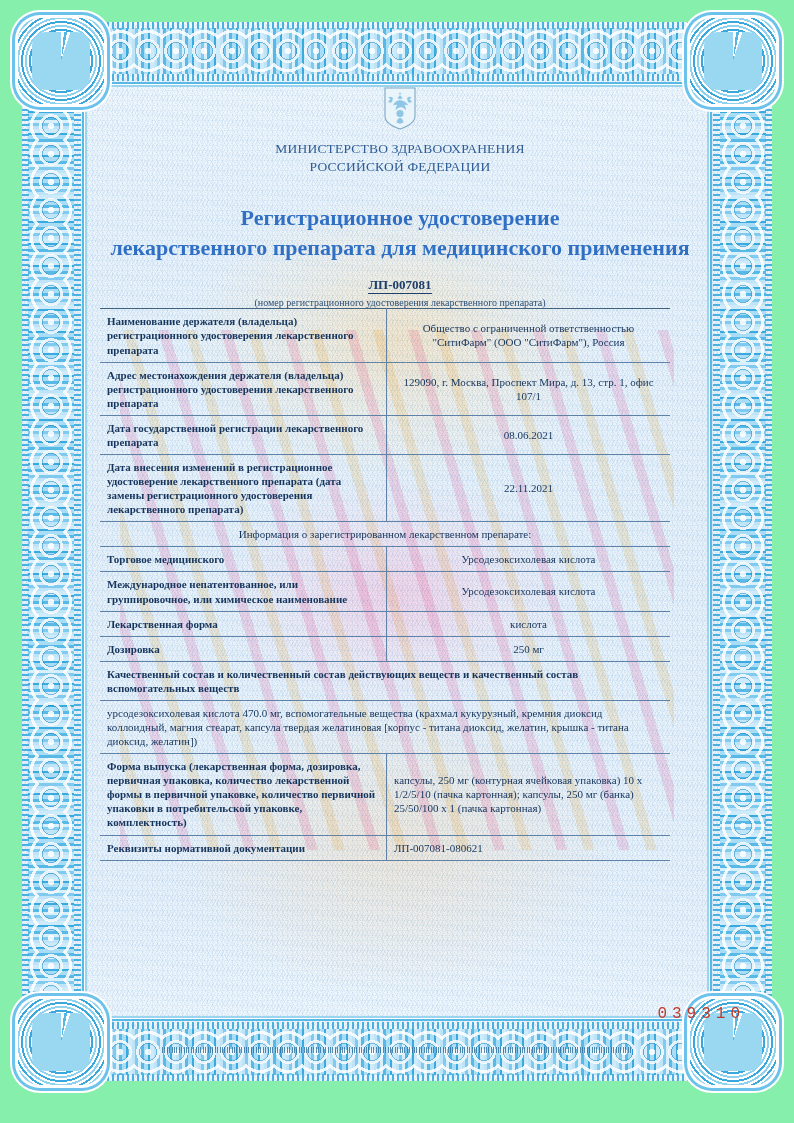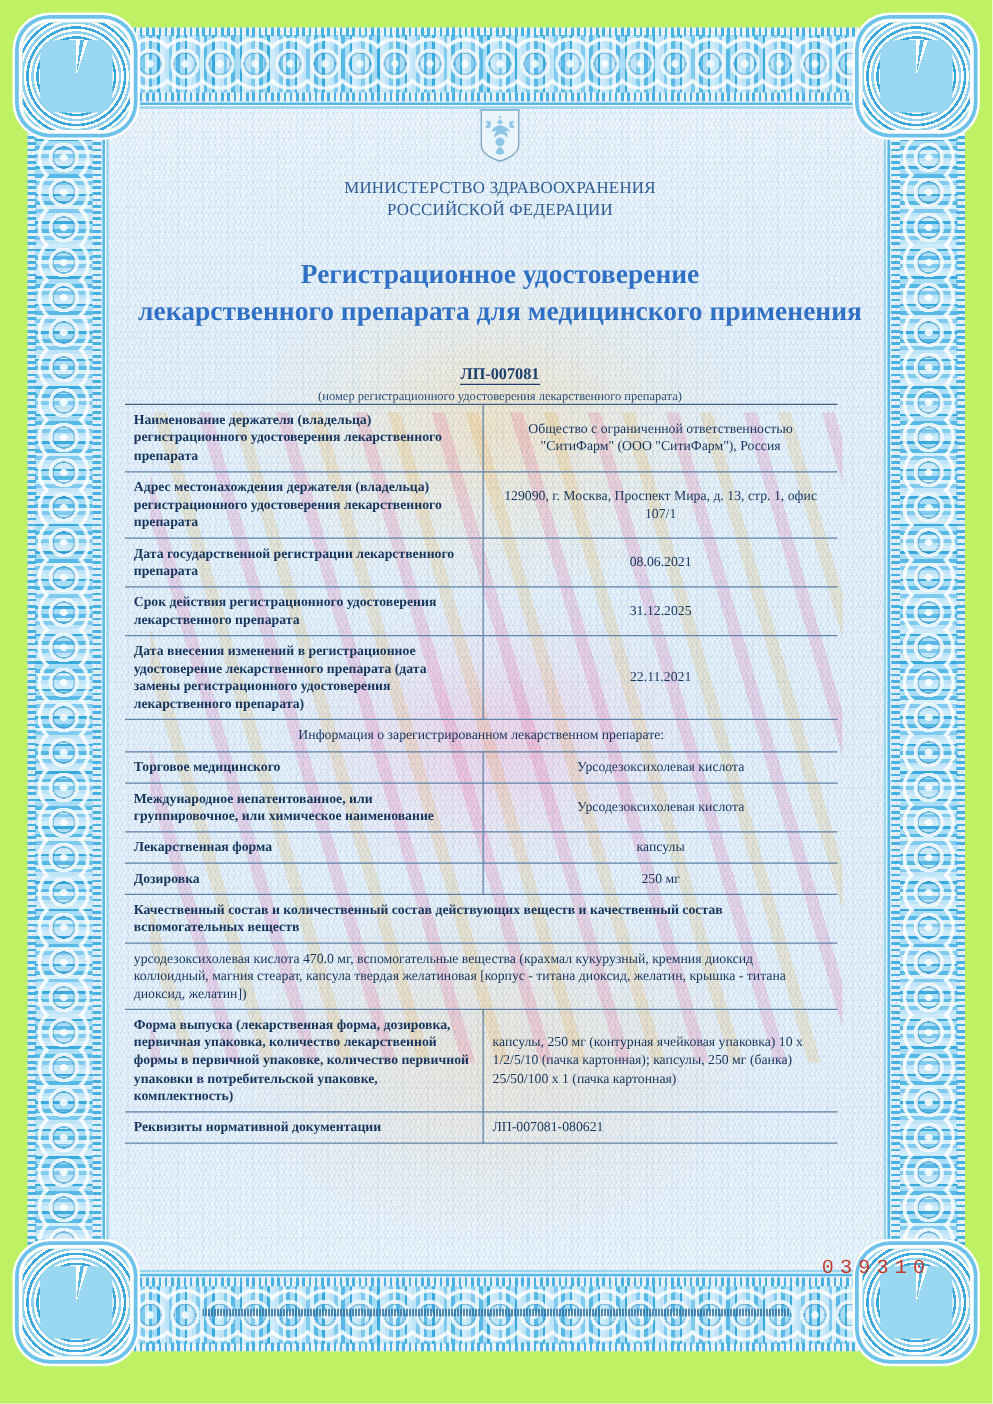--- a/index.html
+++ b/index.html
@@ -1,20 +1,20 @@
 <!DOCTYPE html>
 <html lang="ru"><head>
 <meta charset="utf-8">
 <title>Регистрационное удостоверение</title>
 <style>
   html,body{margin:0;padding:0;background:#ffffff;}
   body{width:794px;height:1123px;font-family:"Liberation Serif",serif;}
 
   
-  #page{position:relative;width:794px;height:1123px;overflow:hidden;background:#bef264;}
+  #page{position:relative;width:794px;height:1123px;overflow:hidden;background:#86efac;}
 
   
   .paper{
     position:absolute;left:22px;top:22px;right:22px;bottom:42px;
     background:
       
       radial-gradient(ellipse 300px 210px at 50% 30%, rgba(255,214,150,.46) 0%, rgba(255,228,185,.26) 36%, rgba(255,255,255,0) 70%),
       radial-gradient(ellipse 250px 170px at 50% 54%, rgba(255,170,205,.40) 0%, rgba(255,205,225,.20) 42%, rgba(255,255,255,0) 72%),
       radial-gradient(ellipse 330px 220px at 50% 78%, rgba(255,206,150,.30) 0%, rgba(255,255,255,0) 68%),
       
@@ -130,21 +130,21 @@
   .ministry{
     text-align:center;color:#2f5d93;font-size:13.5px;line-height:1.32;
     letter-spacing:.2px;font-family:"Liberation Serif",serif;
   }
 
   .doc-title{
     text-align:center;color:#2f6fc4;font-weight:bold;font-size:22px;
     line-height:1.38;margin-top:27px;text-shadow:0 0 1px rgba(255,255,255,.7);
   }
 
-  .reg-no{text-align:center;margin-top:26px;}
+  .reg-no{text-align:center;margin-top:12px;}
   .reg-no .num{
     font-weight:bold;font-size:13px;color:#1d3f6b;
     border-bottom:1.5px solid #1d3f6b;padding-bottom:1px;
   }
   .reg-no .cap{font-size:10px;color:#2b4f77;margin-top:4px;}
 
   
   table.cert{
     width:570px;border-collapse:collapse;
     font-size:11px;color:#16355c;table-layout:fixed;
@@ -242,43 +242,39 @@
         </tr>
         <tr>
           <td class="lbl">Адрес местонахождения держателя (владельца) регистрационного удостоверения лекарственного препарата</td>
           <td class="val">129090, г. Москва, Проспект Мира, д. 13, стр. 1, офис 107/1</td>
         </tr>
         <tr>
           <td class="lbl">Дата государственной регистрации лекарственного препарата</td>
           <td class="val b">08.06.2021</td>
         </tr>
         <tr>
-          <td class="lbl">Срок действия регистрационного удостоверения лекарственного препарата</td>
-          <td class="val">31.12.2025</td>
-        </tr>
-        <tr>
           <td class="lbl">Дата внесения изменений в регистрационное удостоверение лекарственного препарата (дата замены регистрационного удостоверения лекарственного препарата)</td>
           <td class="val">22.11.2021</td>
         </tr>
 
         <tr>
           <td class="full center" colspan="2">Информация о зарегистрированном лекарственном препарате:</td>
         </tr>
 
         <tr>
           <td class="lbl">Торговое медицинского</td>
           <td class="val b">Урсодезоксихолевая кислота</td>
         </tr>
         <tr>
           <td class="lbl">Международное непатентованное, или группировочное, или химическое наименование</td>
           <td class="val">Урсодезоксихолевая кислота</td>
         </tr>
         <tr>
           <td class="lbl">Лекарственная форма</td>
-          <td class="val">капсулы</td>
+          <td class="val">кислота</td>
         </tr>
         <tr>
           <td class="lbl">Дозировка</td>
           <td class="val">250 мг</td>
         </tr>
 
         <tr>
           <td class="full" colspan="2">Качественный состав и количественный состав действующих веществ и качественный состав вспомогательных веществ</td>
         </tr>
         <tr>

